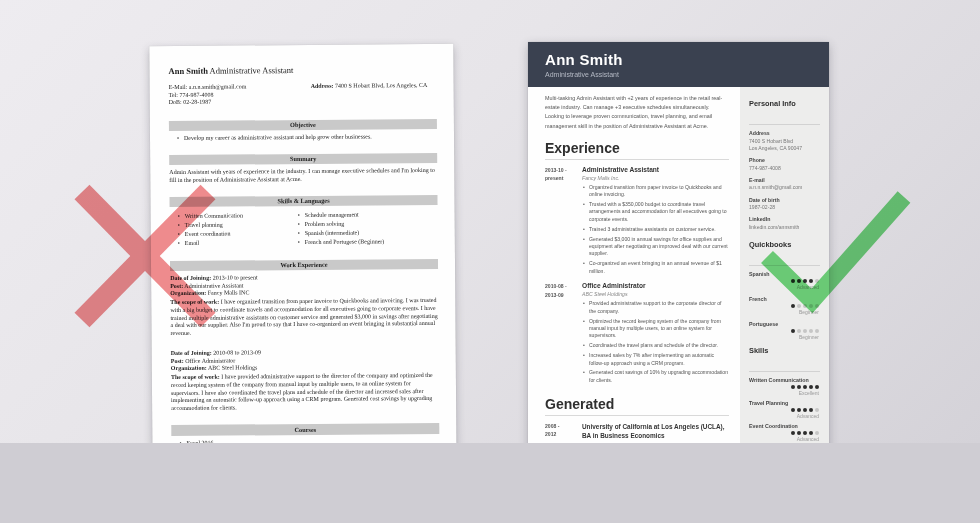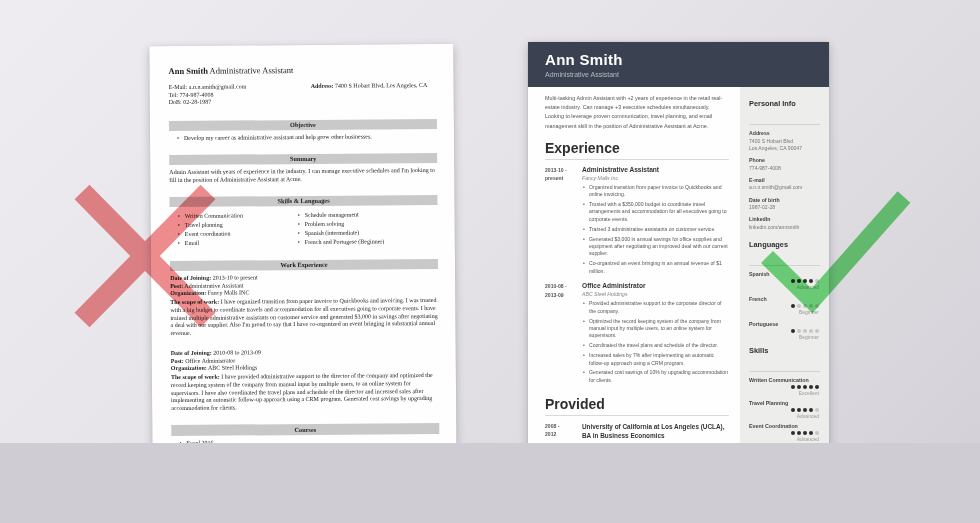--- a/index.html
+++ b/index.html
@@ -208,21 +208,21 @@
             <ul class="jbullets">
               <li>Provided administrative support to the corporate director of the company.</li>
               <li>Optimized the record keeping system of the company from manual input by multiple users, to an online system for supervisors.</li>
               <li>Coordinated the travel plans and schedule of the director.</li>
               <li>Increased sales by 7% after implementing an automatic follow-up approach using a CRM program.</li>
               <li>Generated cost savings of 10% by upgrading accommodation for clients.</li>
             </ul>
           </div>
         </div>
 
-        <div class="m-heading">Provided</div>
+        <div class="m-heading">Generated</div>
         <div class="job">
           <div class="jdates">
             <div>2008 -</div>
             <div>2012</div>
           </div>
           <div class="jright">
             <div class="edegree">University of California at Los Angeles (UCLA), BA in Business Economics</div>
             <div class="edesc">Coursework included Economics of the Firm and Corporate Strategy, allowing me to generate cost savings and implement efficiency measures later in Administrative and Office Assistant roles.</div>
           </div>
         </div>
@@ -240,21 +240,21 @@
         </div>
         <div class="pi-label">Phone</div>
         <div class="pi-value">774-987-4008</div>
         <div class="pi-label">E-mail</div>
         <div class="pi-value">a.n.n.smith@gmail.com</div>
         <div class="pi-label">Date of birth</div>
         <div class="pi-value">1987-02-28</div>
         <div class="pi-label">LinkedIn</div>
         <div class="pi-value">linkedin.com/annsmith</div>
 
-        <div class="s-heading" style="margin-top:9px">Languages</div>
+        <div class="s-heading" style="margin-top:9px">Quickbooks</div>
         <div class="rate lang">
           <div class="rate-name">Spanish</div>
           <div class="dots">
               <span class="dot filled"></span>
               <span class="dot filled"></span>
               <span class="dot filled"></span>
               <span class="dot filled"></span>
               <span class="dot"></span>
             </div>
           <div class="level">Advanced</div>

